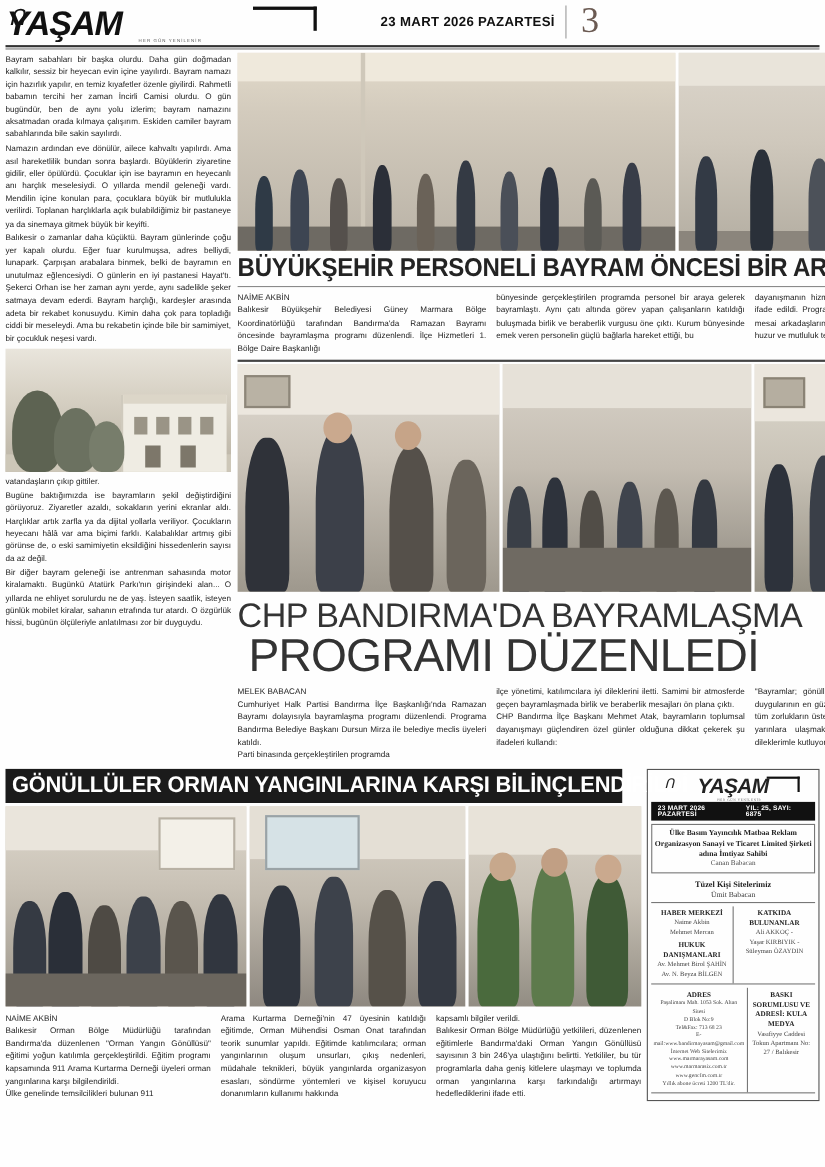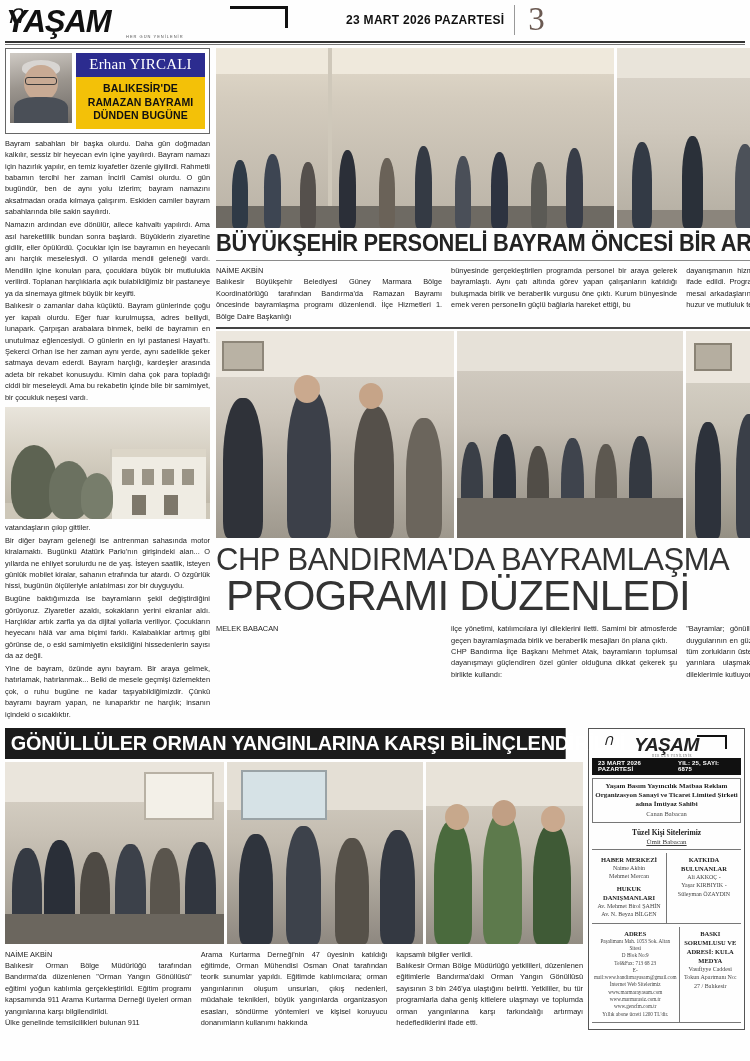--- a/index.html
+++ b/index.html
@@ -175,21 +175,21 @@
     font-weight:bold; font-size:6px; display:flex; justify-content:space-between;
     padding:2.5px 6px; letter-spacing:.2px; margin-bottom:3px;
   }
   .colo-block{
     border:1px solid #777; text-align:center; padding:3px 2px; margin-bottom:3px;
   }
   .colo-block .t{ font-weight:bold; font-size:7px; line-height:1.35; }
   .colo-block .s{ font-size:6.5px; color:#4a4a4a; line-height:1.35; }
   .colo-sec{ text-align:center; padding:2px 0 3px; border-bottom:1px solid #777; margin-bottom:3px;}
   .colo-sec .t{ font-weight:bold; font-size:7.5px; line-height:1.35; }
-  .colo-sec .s{ font-size:7px; color:#3a3a3a;text-decoration:underline; }
+  .colo-sec .s{ font-size:7px; color:#3a3a3a; }
   .colo-split{ display:flex; border-bottom:1px solid #777; margin-bottom:3px; }
   .colo-split > div{ flex:1; text-align:center; padding:2px 2px 4px; }
   .colo-split > div:first-child{ border-right:1px solid #777; }
   .colo-split .t{ font-weight:bold; font-size:6.5px; line-height:1.4; }
   .colo-split .s{ font-size:6px; color:#444; line-height:1.4; }
 </style>
 </head>
 <body>
 
 <div class="masthead">
@@ -205,35 +205,20 @@
 </div>
 <div class="head-rule"></div>
 <div class="head-rule2"></div>
 
 <div class="page">
 
   <div class="top-area">
 
     <div class="col-left">
 
-      <div class="columnist">
-        <div class="col-photo">
-          <div class="hair"></div>
-            <div class="face"></div>
-          <div class="glasses"></div>
-            <div class="body"></div>
-        </div>
-        <div class="col-banner">
-          <div class="name-bar">Erhan YIRCALI</div>
-          <div class="topic-bar">
-            <div>BALIKESİR'DE RAMAZAN BAYRAMI</div>
-            <div>DÜNDEN BUGÜNE</div>
-          </div>
-        </div>
-      </div>
 
       <div class="body-text">
         <p>Bayram sabahları bir başka olurdu. Daha gün doğmadan kalkılır, sessiz bir heyecan evin içine yayılırdı. Bayram namazı için hazırlık yapılır, en temiz kıyafetler özenle giyilirdi. Rahmetli babamın tercihi her zaman İncirli Camisi olurdu. O gün bugündür, ben de aynı yolu izlerim; bayram namazını aksatmadan orada kılmaya çalışırım. Eskiden camiler bayram sabahlarında bile sakin sayılırdı.</p>
         <p>Namazın ardından eve dönülür, ailece kahvaltı yapılırdı. Ama asıl hareketlilik bundan sonra başlardı. Büyüklerin ziyaretine gidilir, eller öpülürdü. Çocuklar için ise bayramın en heyecanlı anı harçlık meselesiydi. O yıllarda mendil geleneği vardı. Mendilin içine konulan para, çocuklara büyük bir mutlulukla verilirdi. Toplanan harçlıklarla açık bulabildiğimiz bir pastaneye ya da sinemaya gitmek büyük bir keyifti.</p>
         <p>Balıkesir o zamanlar daha küçüktü. Bayram günlerinde çoğu yer kapalı olurdu. Eğer fuar kurulmuşsa, adres belliydi, lunapark. Çarpışan arabalara binmek, belki de bayramın en unutulmaz eğlencesiydi. O günlerin en iyi pastanesi Hayat'tı. Şekerci Orhan ise her zaman aynı yerde, aynı sadelikle şeker satmaya devam ederdi. Bayram harçlığı, kardeşler arasında adeta bir rekabet konusuydu. Kimin daha çok para topladığı ciddi bir meseleydi. Ama bu rekabetin içinde bile bir samimiyet, bir çocukluk neşesi vardı.</p>
       </div>
 
       <div class="col-img">
         <div class="ground"></div>
         <div class="bldg">
@@ -244,23 +229,22 @@
           <div class="win" style="left:20px;top:46px;width:14px;height:20px;background:#7d776a;"></div>
           <div class="win" style="left:52px;top:46px;width:14px;height:20px;background:#7d776a;"></div>
         </div>
         <div class="tree" style="left:6px;width:46px;height:74px;"></div>
         <div class="tree" style="left:44px;width:40px;height:58px;background:#6b7160;"></div>
         <div class="tree" style="left:76px;width:32px;height:46px;background:#777d6b;"></div>
       </div>
 
       <div class="body-text">
         <p>vatandaşların çıkıp gittiler.</p>
+        <p>Bugüne baktığımızda ise bayramların şekil değiştirdiğini görüyoruz. Ziyaretler azaldı, sokakların yerini ekranlar aldı. Harçlıklar artık zarfla ya da dijital yollarla veriliyor. Çocukların heyecanı hâlâ var ama biçimi farklı. Kalabalıklar artmış gibi görünse de, o eski samimiyetin eksildiğini hissedenlerin sayısı da az değil.</p>
         <p>Bir diğer bayram geleneği ise antrenman sahasında motor kiralamaktı. Bugünkü Atatürk Parkı'nın girişindeki alan... O yıllarda ne ehliyet sorulurdu ne de yaş. İsteyen saatlik, isteyen günlük mobilet kiralar, sahanın etrafında tur atardı. O özgürlük hissi, bugünün ölçüleriyle anlatılması zor bir duyguydu.</p>
-        <p>Bugüne baktığımızda ise bayramların şekil değiştirdiğini görüyoruz. Ziyaretler azaldı, sokakların yerini ekranlar aldı. Harçlıklar artık zarfla ya da dijital yollarla veriliyor. Çocukların heyecanı hâlâ var ama biçimi farklı. Kalabalıklar artmış gibi görünse de, o eski samimiyetin eksildiğini hissedenlerin sayısı da az değil.</p>
-        <p>Yine de bayram, özünde aynı bayram. Bir araya gelmek, hatırlamak, hatırlanmak... Belki de mesele geçmişi özlemekten çok, o ruhu bugüne ne kadar taşıyabildiğimizdir. Çünkü bayramı bayram yapan, ne lunaparktır ne harçlık; insanın içindeki o sıcaklıktır.</p>
       </div>
     </div>
 
     <div class="col-right">
 
       <div style="display:flex; gap:3px; height:180px;">
         <div class="photo" style="flex:1.35; background:linear-gradient(180deg,#e3dbcb 0%,#d3cbbd 30%,#b9b2a6 100%);">
           <div style="position:absolute;left:0;top:0;width:100%;height:26px;background:#efe9dc;"></div>
           <div style="position:absolute;left:28%;top:0;width:4px;height:100%;background:#cfc8ba;"></div>
           <div style="position:absolute;left:0;bottom:0;width:100%;height:22px;background:#6e6a63;"></div>
@@ -334,24 +318,26 @@
       </div>
 
       <div style="margin-top:6px;">
         <div class="hl-light-1">CHP BANDIRMA'DA BAYRAMLAŞMA</div>
         <div class="hl-light-2">PROGRAMI DÜZENLEDİ</div>
       </div>
 
       <div class="three-col body-text" style="margin-top:5px;">
         <div>
           <div class="byline">MELEK BABACAN</div>
+          <p style="white-space:pre-line;">Cumhuriyet Halk Partisi Bandırma İlçe Başkanlığı'nda Ramazan Bayramı dolayısıyla bayramlaşma programı düzenlendi. Programa Bandırma Belediye Başkanı Dursun Mirza ile belediye meclis üyeleri katıldı.
+Parti binasında gerçekleştirilen programda</p>
         </div>
         <div>
           <p style="white-space:pre-line;">ilçe yönetimi, katılımcılara iyi dileklerini iletti. Samimi bir atmosferde geçen bayramlaşmada birlik ve beraberlik mesajları ön plana çıktı.
-CHP Bandırma İlçe Başkanı Mehmet Atak, bayramların toplumsal dayanışmayı güçlendiren özel günler olduğuna dikkat çekerek şu birlikte kullandı:</p>
+CHP Bandırma İlçe Başkanı Mehmet Atak, bayramların toplumsal dayanışmayı güçlendiren özel günler olduğuna dikkat çekerek şu ifadeleri kullandı:</p>
         </div>
         <div>
           <p>"Bayramlar; gönüllerin birleştiği, birlik, beraberlik ve dayanışma duygularının en güzel şekilde hissedildiği özel günlerdir. Hep birlikte tüm zorlukların üstesinden geleceğimize olan inancımla, daha güzel yarınlara ulaşmak dileğiyle Ramazan Bayramı'nızı en içten dileklerimle kutluyorum."</p>
         </div>
       </div>
 
     </div>
   </div>
 
   <div class="bottom-area">
@@ -416,21 +402,21 @@
           <span class="rl2"></span>
           <span class="sb">HER GÜN YENİLENİR</span>
         </div>
 
         <div class="colo-bar">
           <span>23 MART 2026 PAZARTESİ</span>
           <span>YIL: 25,   SAYI: 6875</span>
         </div>
 
         <div class="colo-block">
-          <div class="t">Yaşam Basım Yayıncılık Matbaa Reklam Organizasyon Sanayi ve Ticaret Limited Şirketi adına İmtiyaz Sahibi</div>
+          <div class="t">Ülke Basım Yayıncılık Matbaa Reklam Organizasyon Sanayi ve Ticaret Limited Şirketi adına İmtiyaz Sahibi</div>
           <div class="s">Canan Babacan</div>
         </div>
 
         <div class="colo-sec">
           <div class="t">Tüzel Kişi Sitelerimiz</div>
           <div class="s">Ümit Babacan</div>
         </div>
 
 
         <div class="colo-split">

